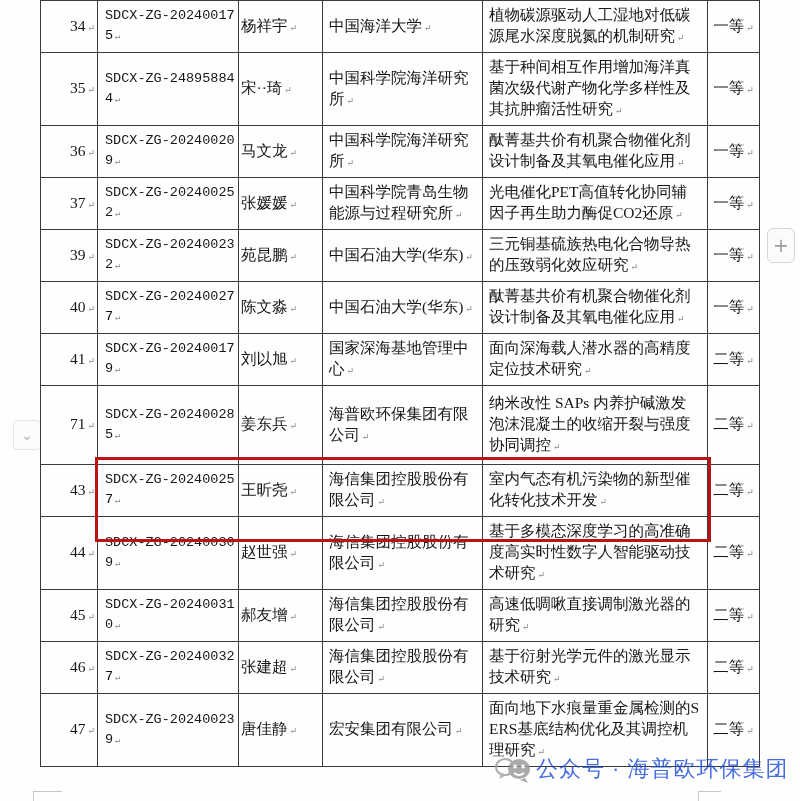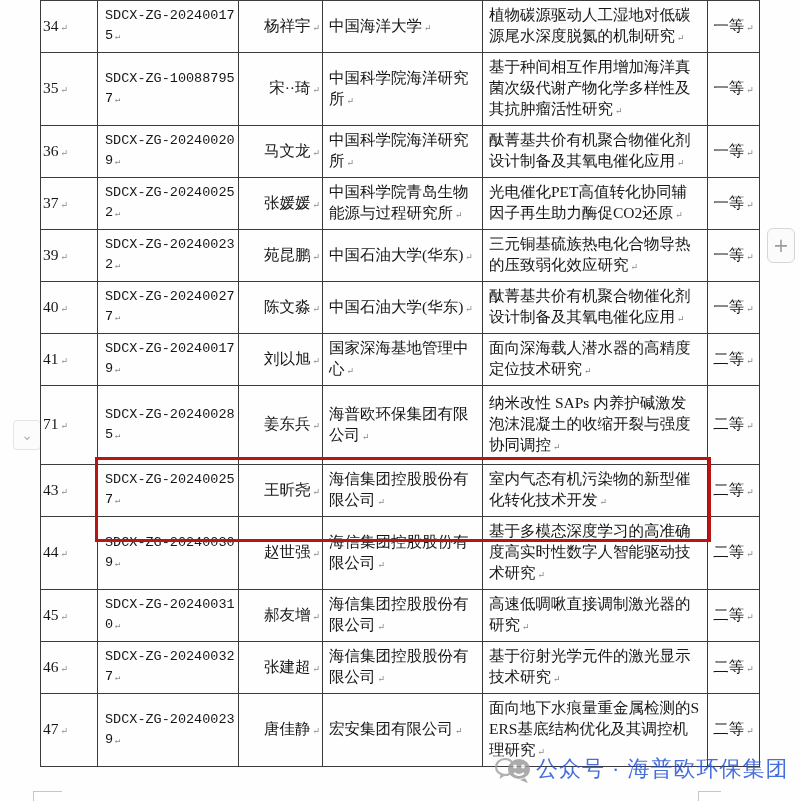--- a/index.html
+++ b/index.html
@@ -7,24 +7,24 @@
        font-family:"Liberation Serif","DejaVu Serif",serif;}
   .page{position:relative;width:800px;height:801px;background:#fefefe;}
 
   table.awards{position:absolute;left:40px;top:0;width:719px;
     border-collapse:collapse;table-layout:fixed;}
   td{border:1.5px solid #3b3b3b;vertical-align:middle;
      font-size:15.5px;line-height:21px;color:#161616;
      padding:3px 6px;word-break:break-all;overflow:hidden;}
   col.c-no{width:57px;} col.c-code{width:141px;} col.c-name{width:84px;}
   col.c-org{width:160px;} col.c-project{width:225px;} col.c-award{width:52px;}
-  td.col-no{text-align:left;padding:3px 2px;}
+  td.col-no{text-align:right;padding:3px 2px;}
   td.col-code{font-family:"Liberation Mono","DejaVu Sans Mono",monospace;
     font-size:13.5px;line-height:20px;padding:3px 3px 3px 7px;}
-  td.col-name{text-align:right;padding:3px 2px;}
+  td.col-name{text-align:left;padding:3px 2px;}
   td.col-award{text-align:center;padding:8px 2px;}
   tr.partial td{border-top:none;height:20px;padding-top:0;padding-bottom:2px;
     vertical-align:top;line-height:18px;}
   tr.hl td{padding-top:6px;padding-bottom:6px;}
   
   td.pmark::after{content:"\21B5";color:#8a8a8a;font-size:9px;margin-left:2px;
     vertical-align:baseline;}
 
   .highlight-box{position:absolute;border:3px solid #bb1414;z-index:5;
     pointer-events:none;}
@@ -74,21 +74,21 @@
         <tr>
           <td class="col-no pmark">34</td>
           <td class="col-code pmark">SDCX-ZG-202400175</td>
           <td class="col-name pmark">杨祥宇</td>
           <td class="col-org pmark">中国海洋大学</td>
           <td class="col-project pmark">植物碳源驱动人工湿地对低碳源尾水深度脱氮的机制研究</td>
           <td class="col-award pmark">一等</td>
         </tr>
         <tr>
           <td class="col-no pmark">35</td>
-          <td class="col-code pmark">SDCX-ZG-100887957</td>
+          <td class="col-code pmark">SDCX-ZG-248958844</td>
           <td class="col-name pmark">宋··琦</td>
           <td class="col-org pmark">中国科学院海洋研究所</td>
           <td class="col-project pmark">基于种间相互作用增加海洋真菌次级代谢产物化学多样性及其抗肿瘤活性研究</td>
           <td class="col-award pmark">一等</td>
         </tr>
         <tr>
           <td class="col-no pmark">36</td>
           <td class="col-code pmark">SDCX-ZG-202400209</td>
           <td class="col-name pmark">马文龙</td>
           <td class="col-org pmark">中国科学院海洋研究所</td>

